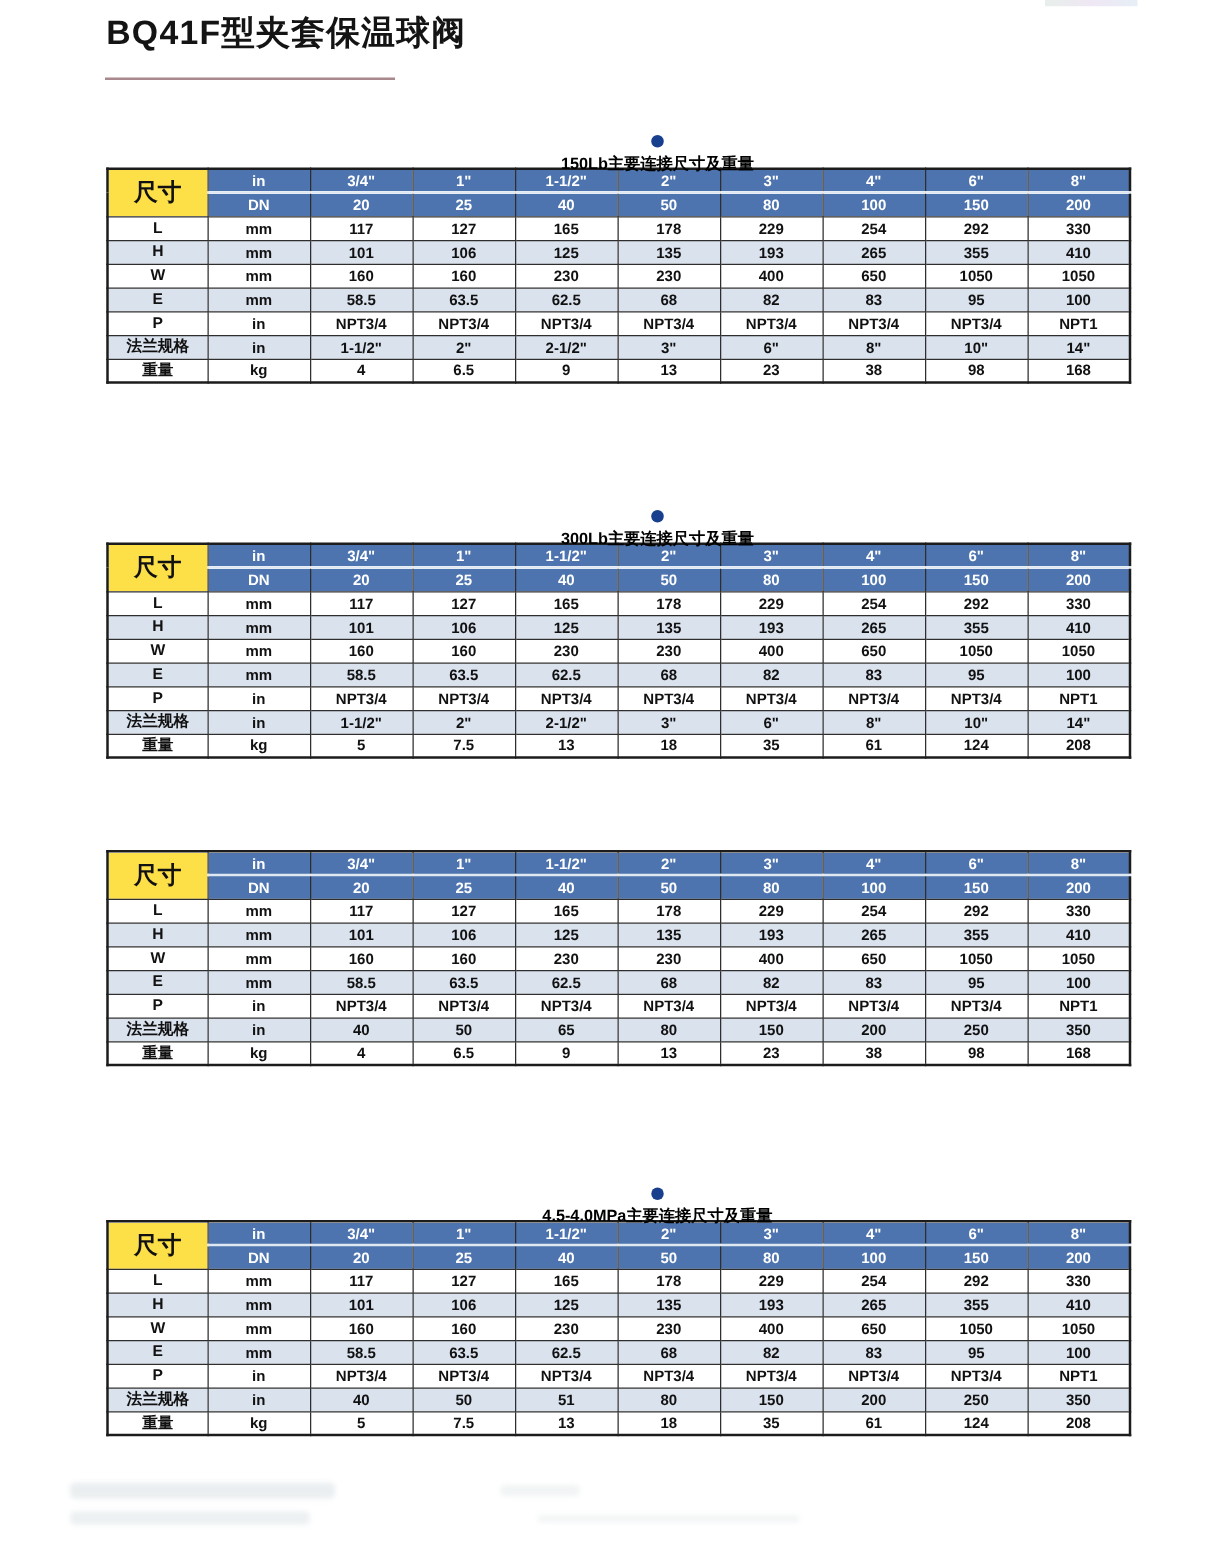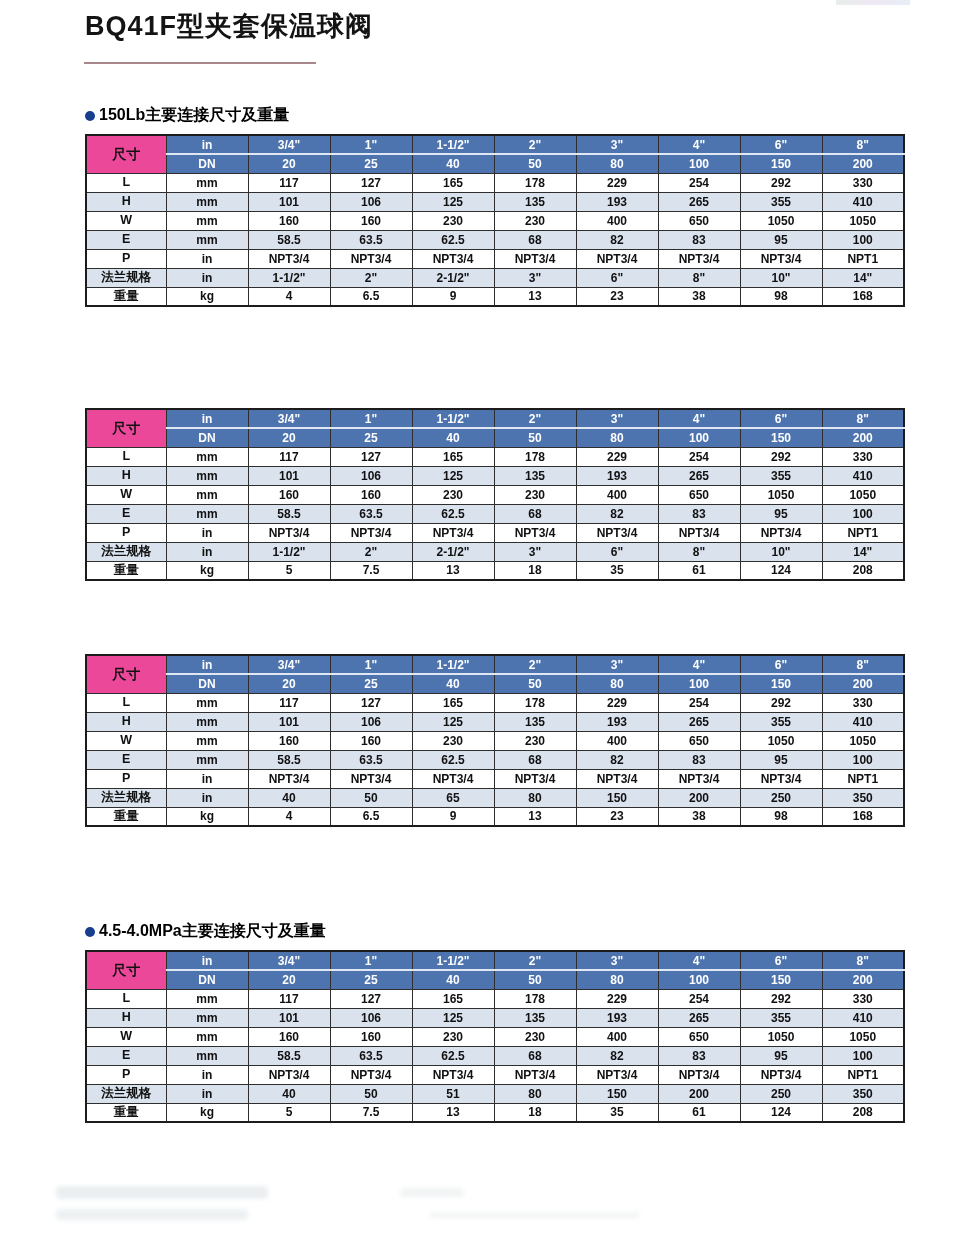--- a/index.html
+++ b/index.html
@@ -29,21 +29,21 @@
   .rule{
     margin:20px 0 0 84px;width:232px;height:2px;background:var(--rule);
   }
   .section{margin-left:85px;}
   .section:nth-child(1){margin-top:44px;}
   .section:nth-child(2){margin-top:101px;}
   .section:nth-child(3){margin-top:73px;}
   .section:nth-child(4){margin-top:97px;}
   .section-title{
     display:flex;align-items:center;gap:4px;
-    font-size:16px;font-weight:bold;color:#000;height:15px;
+    font-size:13px;font-weight:bold;color:#000;height:15px;flex-direction:column;
   }
   .bullet{
     width:10px;height:10px;border-radius:50%;background:var(--bullet);
     flex:0 0 auto;display:inline-block;
   }
   table.spec{
     border-collapse:collapse;table-layout:fixed;margin-top:11px;
     width:818px;border:2px solid var(--outer);
   }
   table.spec col.c-label{width:80px;}
@@ -53,21 +53,21 @@
     height:19px;padding:0 2px;
     font-size:12px;font-weight:bold;text-align:center;vertical-align:middle;
     color:var(--ink);line-height:1;
     overflow:hidden;white-space:nowrap;
   }
   .spec thead th.hcell{
     background:var(--header-blue);color:#fff;
   }
   .spec thead tr:first-child th.hcell{border-bottom:2px solid #dfe7f2;}
   .spec thead th.corner{
-    background:#ec4899;color:var(--ink);font-size:14px;
+    background:#fde047;color:var(--ink);font-size:19px;
     border:1px solid var(--grid);
   }
   .spec tbody tr:nth-child(even){background:var(--stripe-blue);}
   .spec tbody td.row-label{font-size:12.5px;}
   .artifact-bottom-1,.artifact-bottom-2,.artifact-bottom-3,.artifact-bottom-4{
     position:absolute;border-radius:4px;filter:blur(2px);
   }
   .artifact-bottom-1{left:56px;top:1186px;width:212px;height:13px;background:#e9edef;opacity:.9;}
   .artifact-bottom-2{left:400px;top:1188px;width:64px;height:9px;background:#eef1f2;opacity:.8;}
   .artifact-bottom-3{left:56px;top:1209px;width:192px;height:11px;background:#eaeef0;opacity:.85;}
@@ -206,20 +206,24 @@
               <td class="val">13</td>
               <td class="val">23</td>
               <td class="val">38</td>
               <td class="val">98</td>
               <td class="val">168</td>
             </tr>
           </tbody>
         </table>
       </div>
       <div class="section">
+        <div class="section-title">
+          <span class="bullet"></span>
+          <span>300Lb主要连接尺寸及重量</span>
+        </div>
         <table class="spec">
           <colgroup>
             <col class="c-label">
             <col class="c-data">
             <col class="c-data">
             <col class="c-data">
             <col class="c-data">
             <col class="c-data">
             <col class="c-data">
             <col class="c-data">

